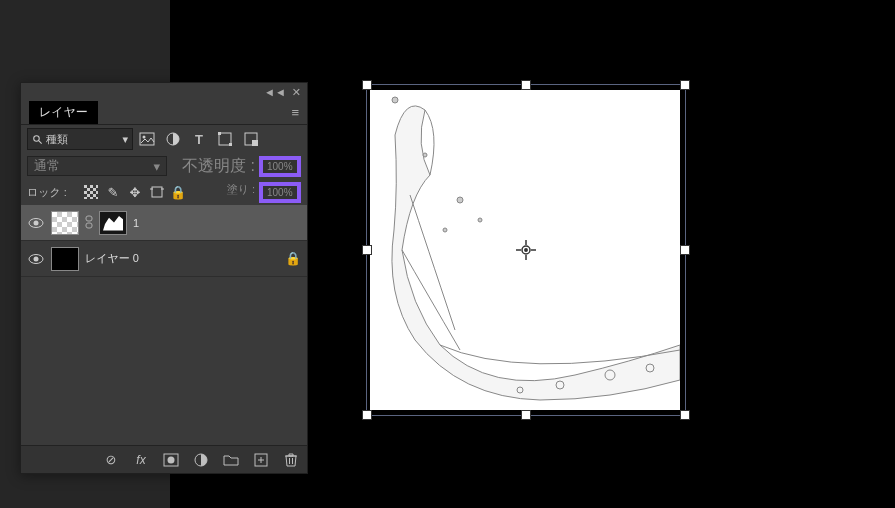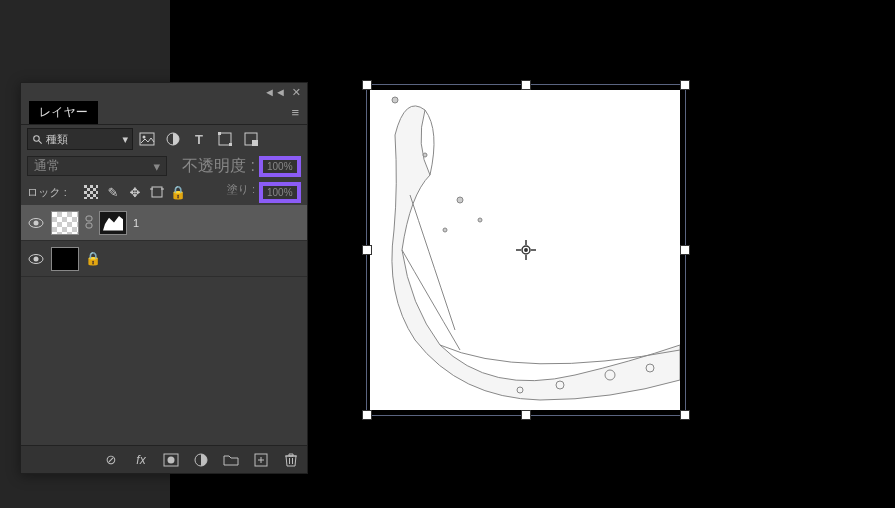--- a/index.html
+++ b/index.html
@@ -225,20 +225,21 @@
       <div class="layer-name">1</div>
     </div>
     <div class="layer-row">
       <div class="eye">
           <svg width="16" height="16" viewBox="0 0 16 16">
             <ellipse cx="8" cy="8" rx="7" ry="4.5" stroke="#ccc" fill="none"></ellipse>
             <circle cx="8" cy="8" r="2.5" fill="#ccc"></circle>
           </svg>
         </div>
       <div class="thumb black"></div>
+      <div class="layer-name">レイヤー 0</div>
       <div class="lock-ind">
           <i class="ico">🔒</i>
         </div>
     </div>
   </div>
 
   <div class="panel-footer">
     <span>
         <i class="ico">⊘</i>
       </span>

